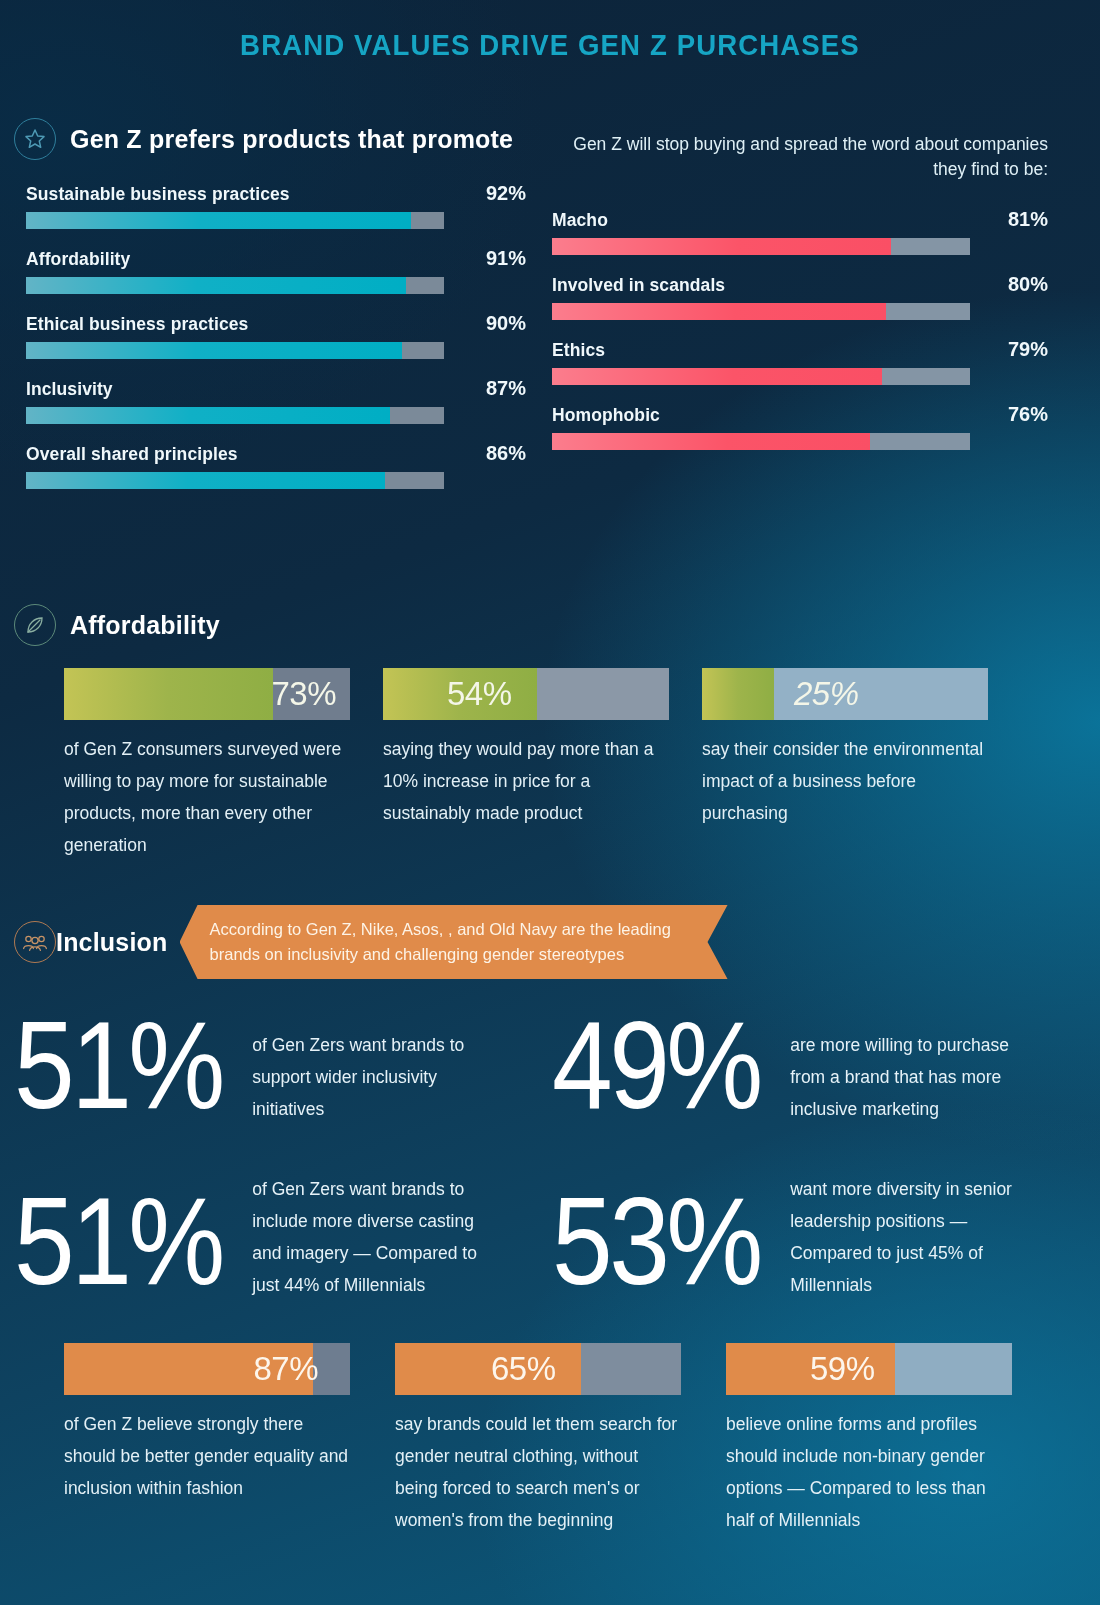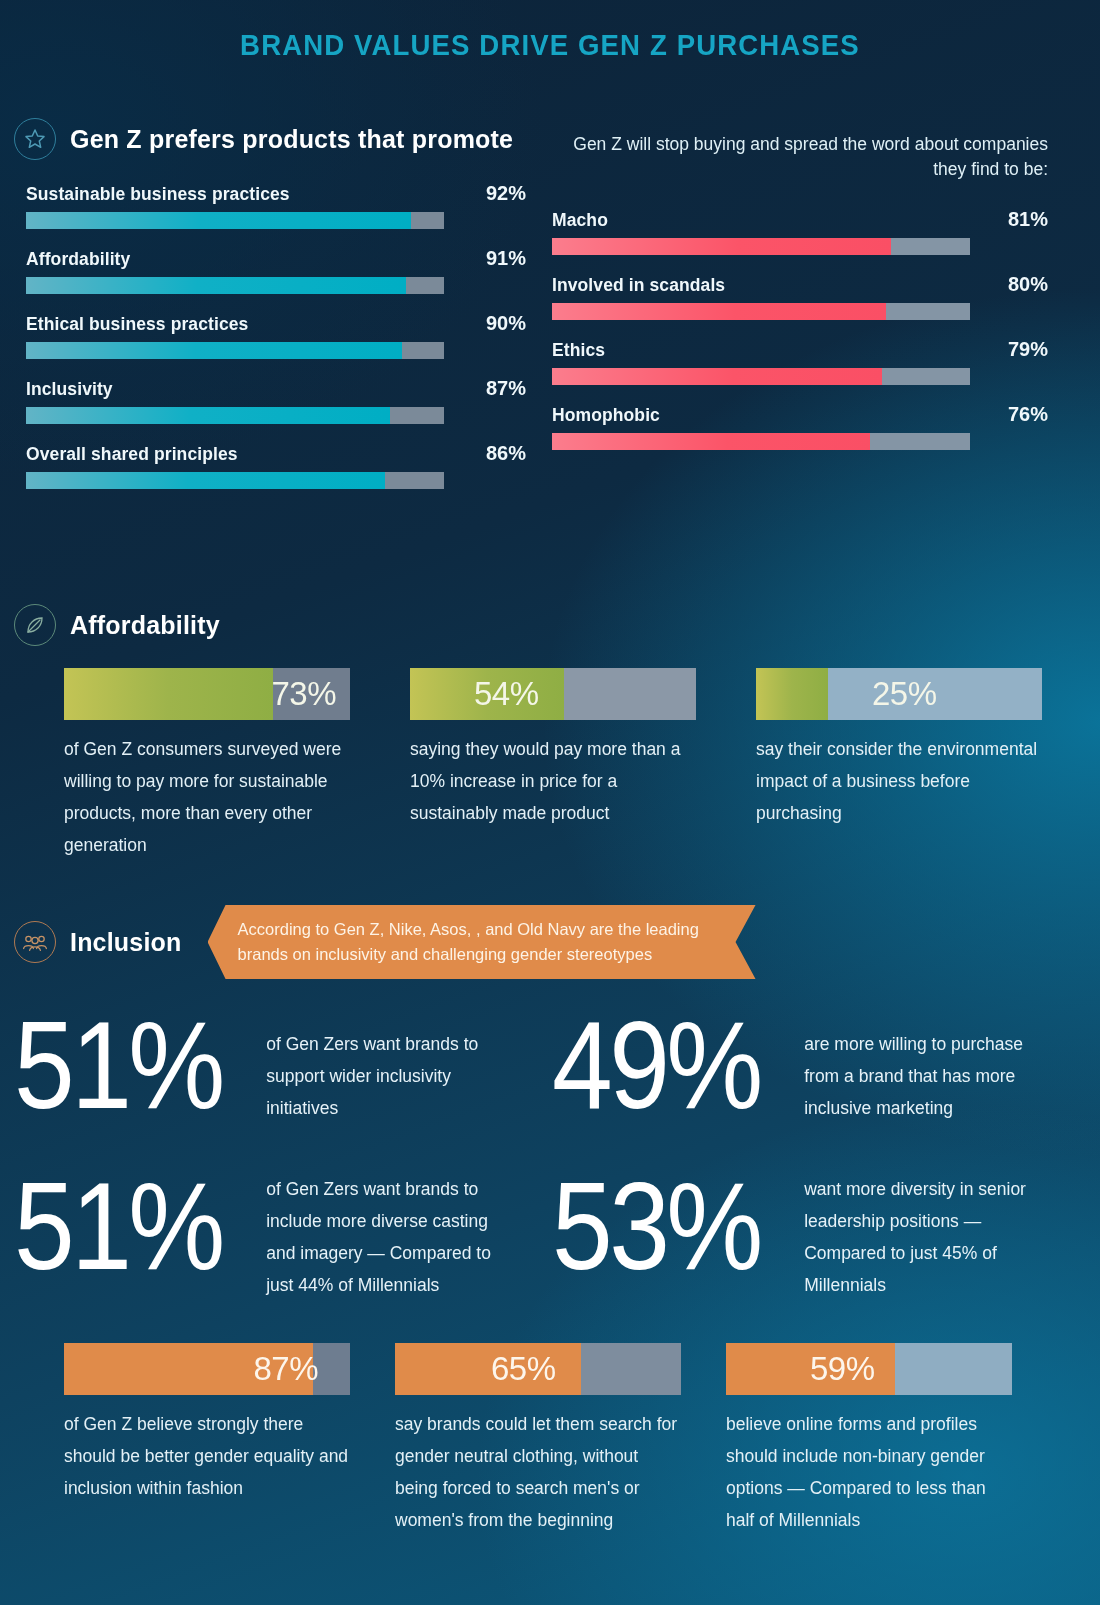--- a/index.html
+++ b/index.html
@@ -115,21 +115,21 @@
     background: linear-gradient(90deg, #fb7d8d 0%, #fb5468 55%, #fa4f65 100%);
   }
 
   
   .sustain {
     position: absolute;
     top: 604px; left: 14px; right: 40px;
   }
   .sustain-cards {
     display: flex;
-    gap: 60px;
+    gap: 33px;
     margin-top: 22px;
     margin-left: 50px;
   }
   .s-card { width: 286px; }
   .blockbar {
     position: relative;
     height: 52px;
     display: flex;
     align-items: center;
     justify-content: flex-end;
@@ -143,37 +143,36 @@
     background: linear-gradient(90deg, #c3c455 0%, #9eb44b 50%, #8fae44 100%);
   }
   .blockbar .pct {
     position: relative;
     font-size: 33px;
     font-weight: 400;
     color: #f4f6e8;
     margin-right: 14px;
     letter-spacing: -0.5px;
   }
-  .s-card.c3 .blockbar .pct { margin-right: auto; margin-left: 116px; }
+  .s-card.c3 .blockbar .pct { margin-right: auto; margin-left: 92px; font-style: italic; }
   .caption {
     margin-top: 13px;
     color: #e3f0f6;
     font-size: 17.5px;
     line-height: 32px;
   }
 
   
   .inclusion {
     position: absolute;
     top: 905px; left: 14px; right: 30px;
   }
   .incl-head-row {
     display: flex;
     align-items: center;
-    gap: 14px;
     position: relative;
   }
   .ribbon {
     position: relative;
     margin-left: 12px;
     background: #e08b4a;
     color: #fdf3e6;
     font-size: 16.5px;
     line-height: 25px;
     padding: 12px 26px 12px 30px;
@@ -182,22 +181,22 @@
   }
 
   .big-grid {
     display: flex;
     flex-wrap: wrap;
     margin-top: 28px;
   }
   .big-item {
     width: 50%;
     display: flex;
-    align-items: center;
-    gap: 16px;
+    align-items: flex-end;
+    gap: 2px;
     margin-bottom: 28px;
   }
   .big-item.r { padding-left: 10px; }
   .bignum {
     font-size: 124px;
     line-height: 0.95;
     font-weight: 400;
     color: #ffffff;
     letter-spacing: -4px;
     font-family: "Liberation Sans Narrow", "Liberation Sans", sans-serif;

